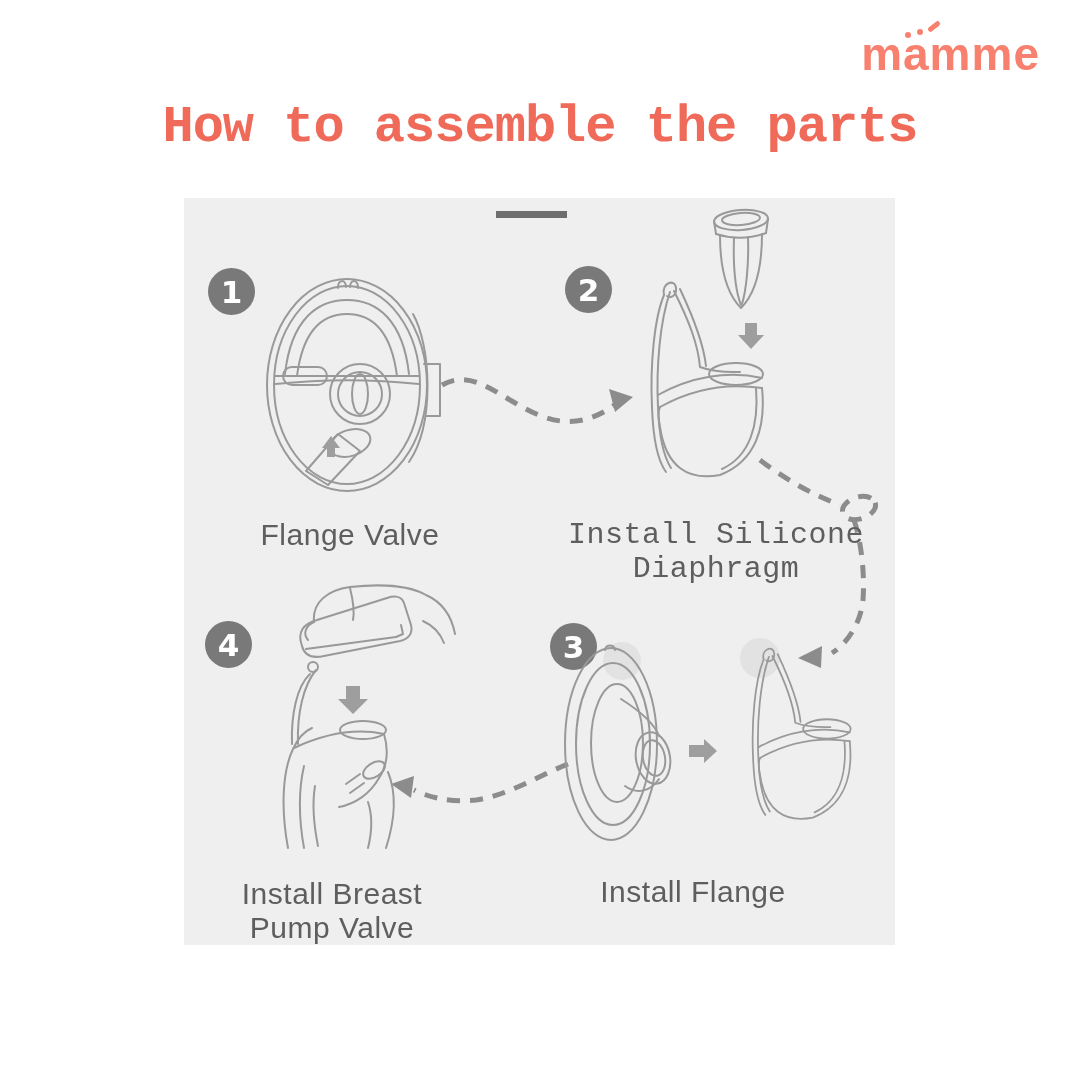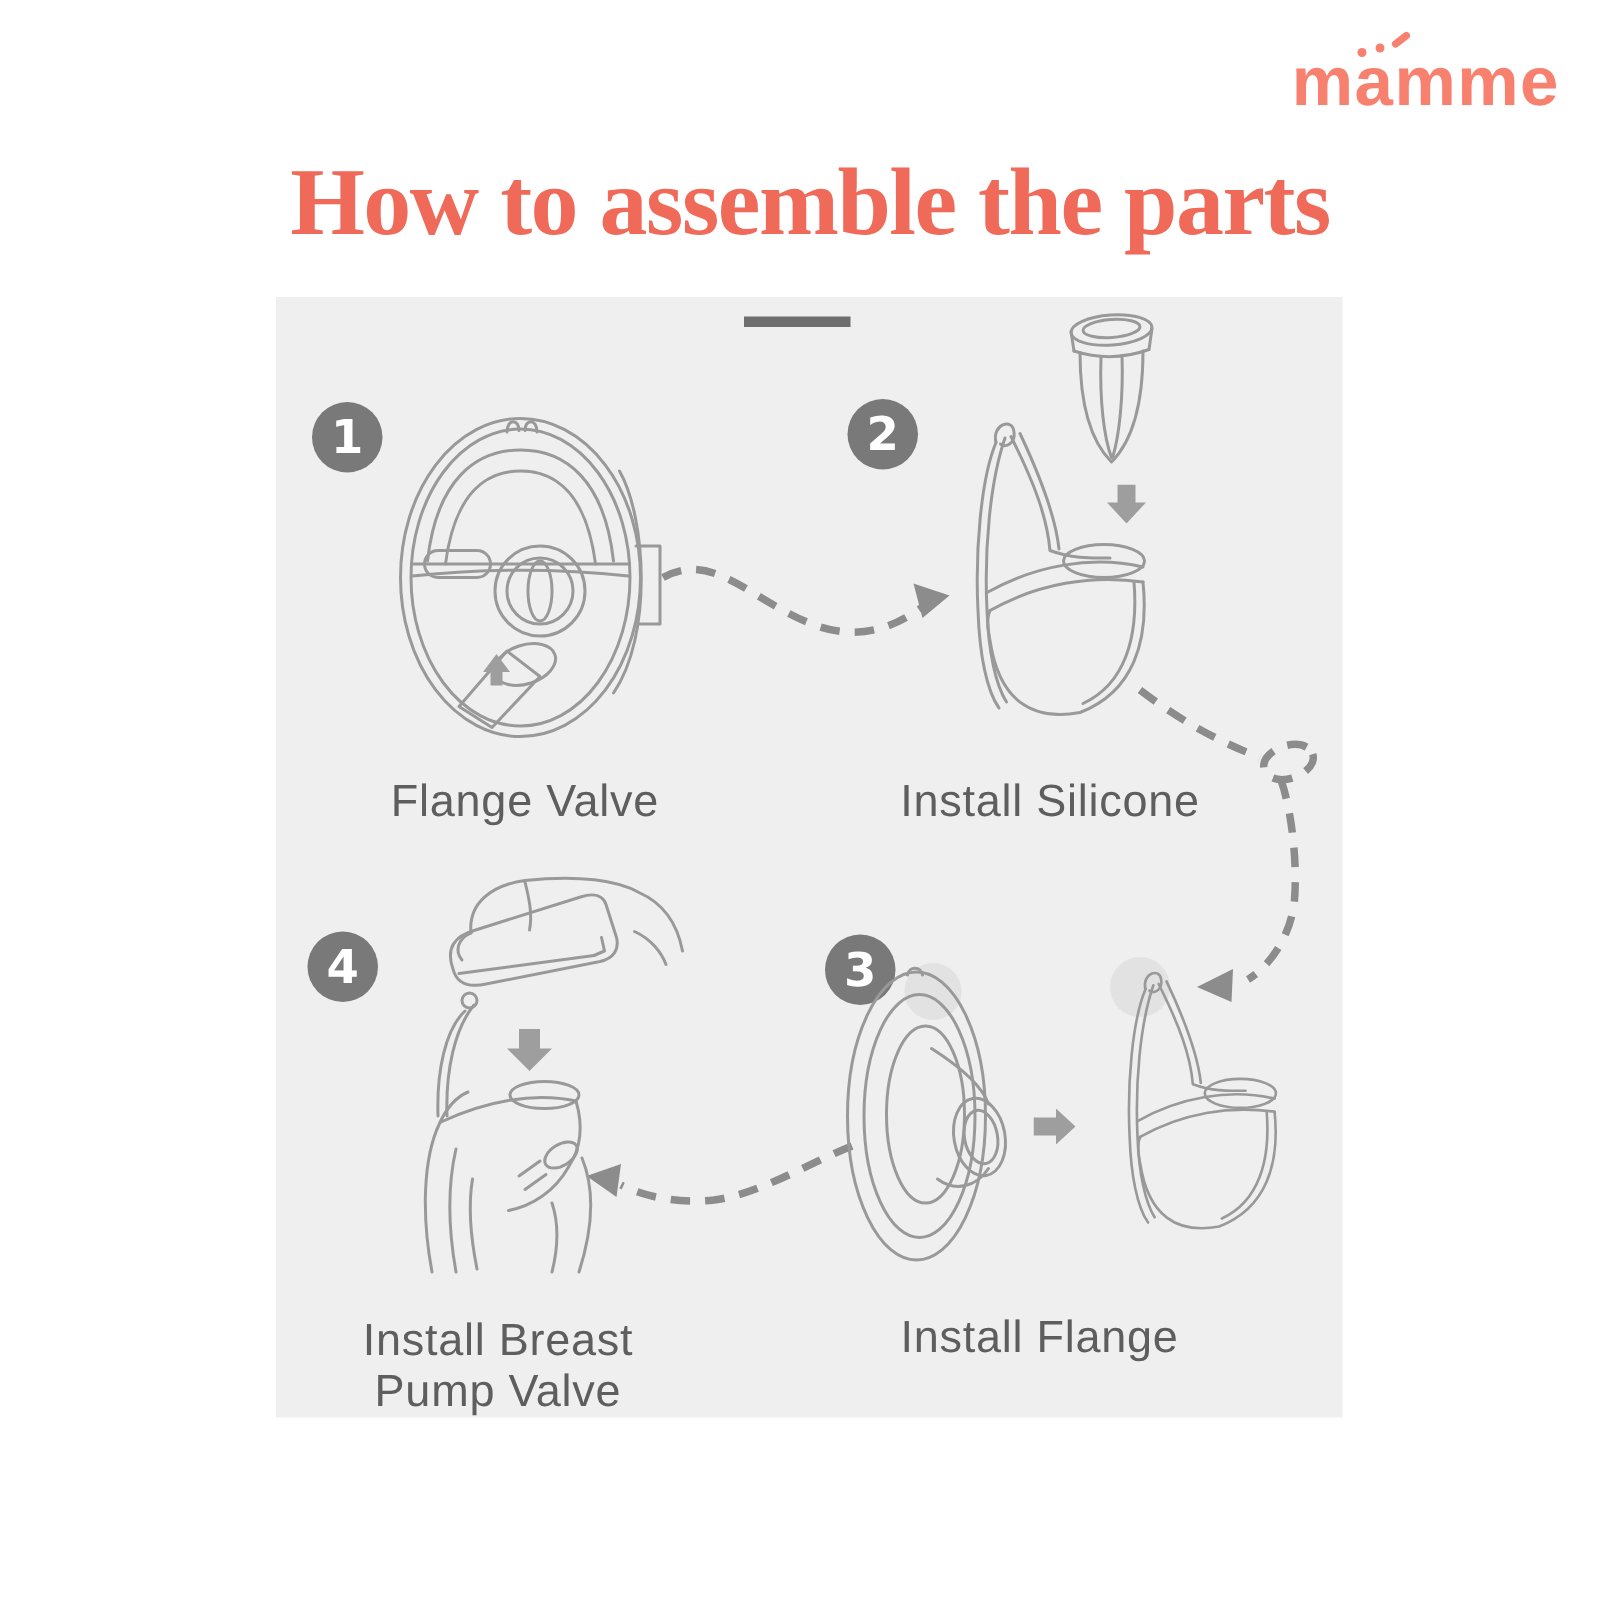--- a/index.html
+++ b/index.html
@@ -18,39 +18,39 @@
   .logo-text{position:relative;display:inline-block;line-height:60px;}
   .logo-marks{position:absolute;left:0;top:0;width:100%;height:100%;}
   .logo-dot{position:absolute;width:6px;height:6px;border-radius:50%;background:var(--brand-coral);}
   .logo-dot.d1{left:44px;top:8px;}
   .logo-dot.d2{left:56px;top:5px;}
   .logo-accent{position:absolute;left:66px;top:0px;width:14px;height:5px;border-radius:3px;
                background:var(--brand-coral);transform:rotate(-38deg);}
 
   
   .title{position:absolute;top:98px;left:0;width:100%;text-align:center;
-         font-family:Liberation Serif, serif;font-weight:800;font-size:64px;
+         font-family:Liberation Mono, monospace;font-weight:800;font-size:52px;
          letter-spacing:-1px;color:var(--title-coral);}
 
   
   .panel{position:absolute;left:184px;top:198px;width:711px;height:747px;background:var(--panel-bg);}
   .top-dash{position:absolute;left:312px;top:13px;width:71px;height:7px;background:var(--top-dash-gray);}
 
   .badge{position:absolute;width:47px;height:47px;border-radius:50%;background:var(--badge-gray);
          display:flex;align-items:center;justify-content:center;
          color:#ffffff;font-weight:700;font-size:31px;font-family:"DejaVu Sans",sans-serif;}
   .badge.b1{left:24px;top:70px;}
   .badge.b2{left:381px;top:68px;}
   .badge.b3{left:366px;top:425px;}
   .badge.b4{left:21px;top:423px;}
 
   .caption{position:absolute;width:300px;text-align:center;color:var(--caption-gray);
            font-size:30px;line-height:34px;letter-spacing:0.5px;}
   .cap1{left:16px;top:320px;}
-  .cap2{left:366px;top:320px;}
+  .cap2{left:382px;top:320px;font-family:Liberation Mono, monospace;}
   .cap3{left:359px;top:677px;}
   .cap4{left:-2px;top:679px;}
 
   .highlight{position:absolute;border-radius:50%;background:var(--highlight-gray);}
   .hl-flange{left:419px;top:444px;width:38px;height:38px;}
   .hl-body{left:556px;top:440px;width:40px;height:40px;}
 
   .drawing{position:absolute;}
   .drawing path,.drawing ellipse,.drawing circle,.drawing rect{
     stroke:var(--line-art);stroke-width:2;fill:none;stroke-linecap:round;stroke-linejoin:round;}
@@ -212,20 +212,21 @@
     <svg class="block-arrow" style="left:154px;top:488px;" width="30" height="28" viewBox="0 0 30 28">
       <polygon points="8,0 22,0 22,13 30,13 15,28 0,13 8,13"></polygon>
     </svg>
 
     <div class="caption cap1">
       <div>Flange Valve</div>
       <div></div>
     </div>
     <div class="caption cap2">
       <div>Install Silicone</div>
+      <div>Diaphragm</div>
     </div>
     <div class="caption cap3">
       <div>Install Flange</div>
       <div></div>
     </div>
     <div class="caption cap4">
       <div>Install Breast</div>
       <div>Pump Valve</div>
     </div>
 

